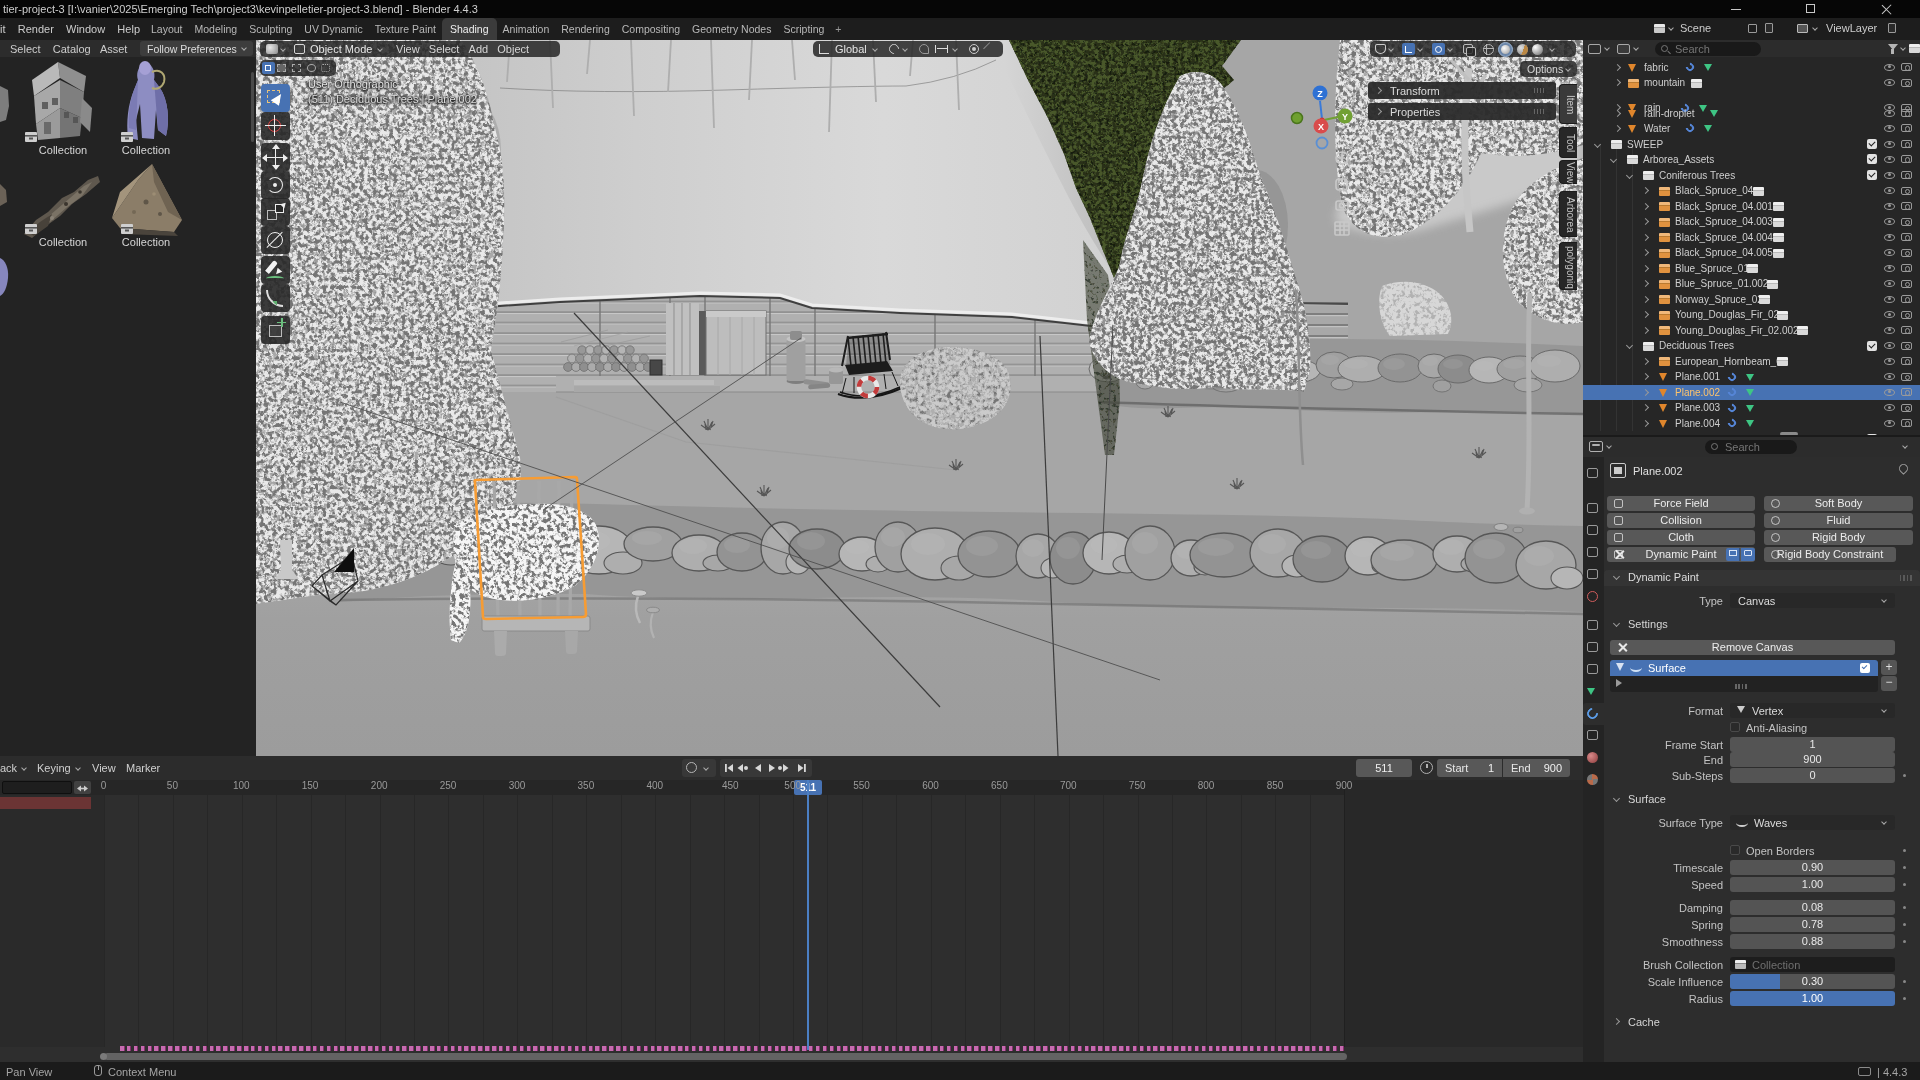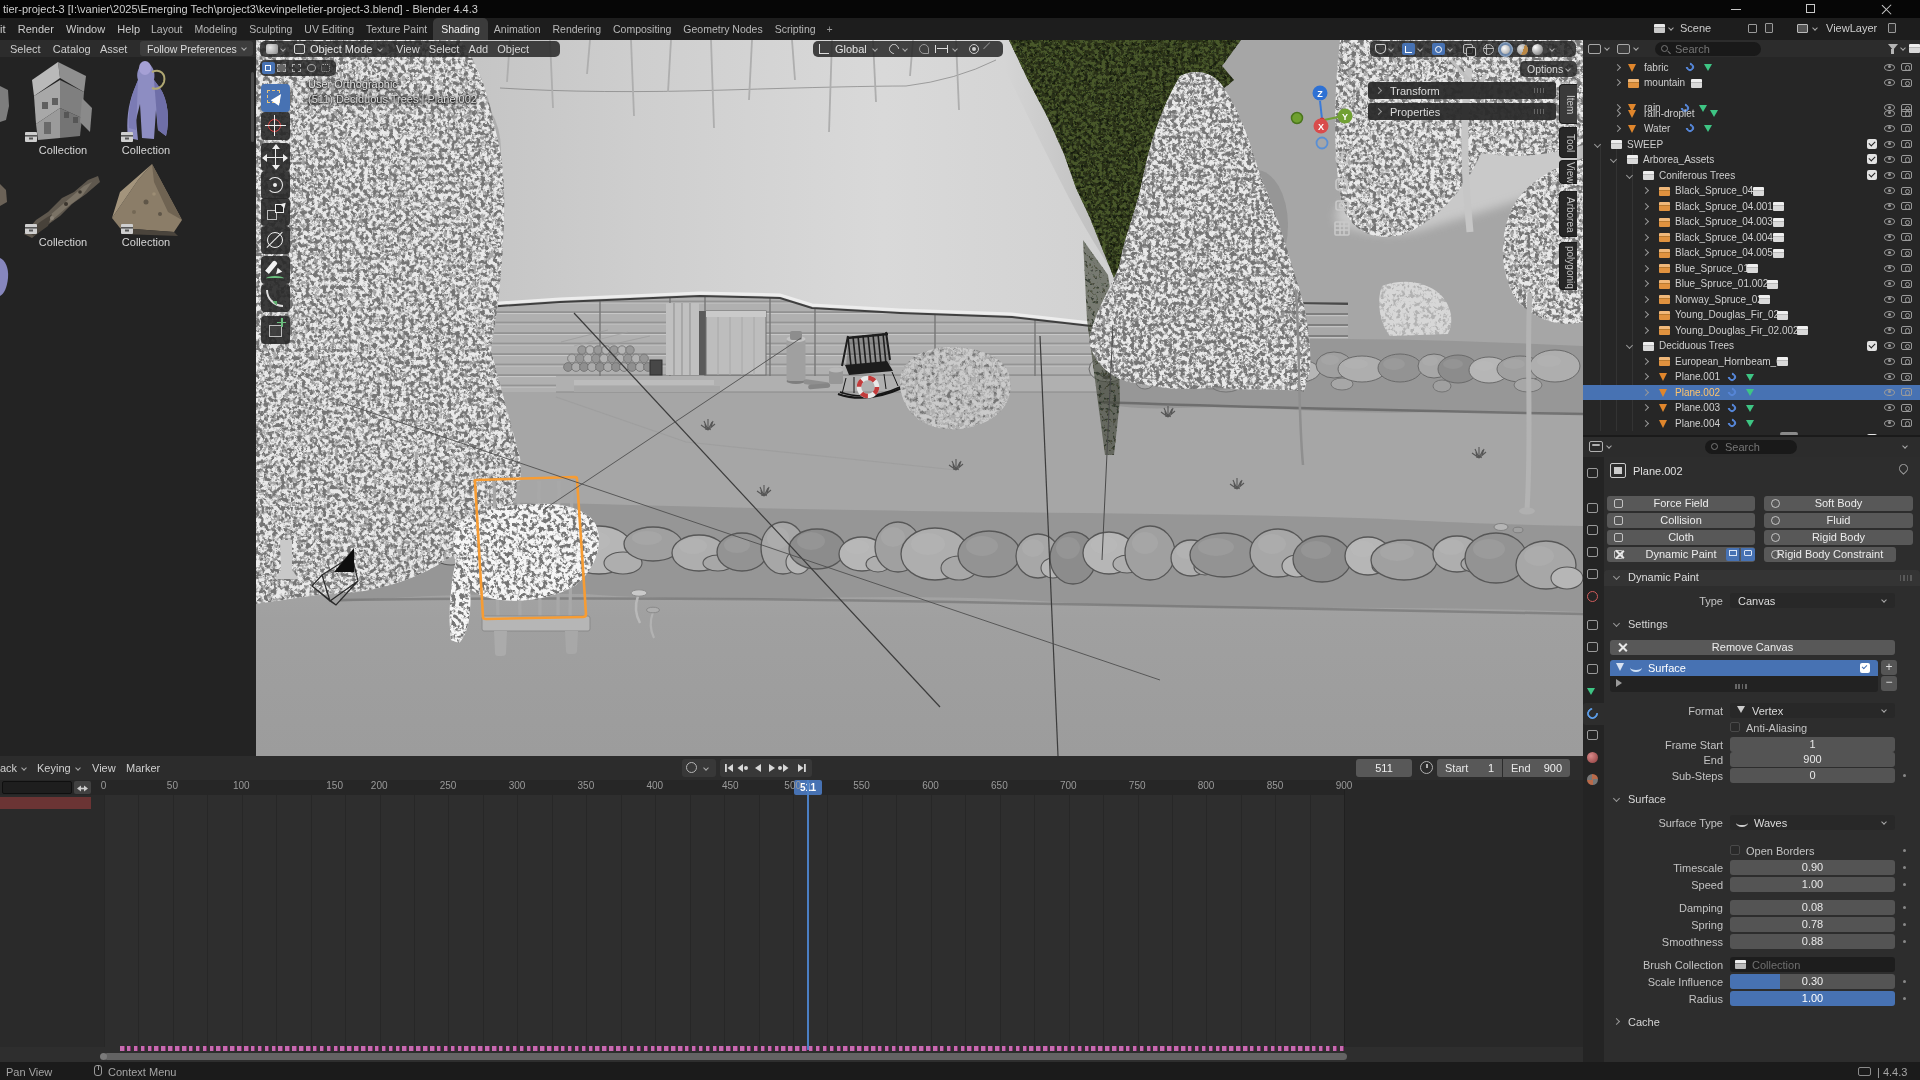--- a/index.html
+++ b/index.html
@@ -42,21 +42,21 @@
     <div class="a" style="left:5px;top:-1px;width:1.4px;height:13px;background:#c8c8c8;transform:rotate(-45deg)"></div>
   </div>
 </div>
 
 <div class="a" style="left:0;top:18px;width:1920px;height:22px;background:#1d1d1d">
   <div class="a tx" style="left:0px;top:5px">it&nbsp;&nbsp;&nbsp;&nbsp;Render&nbsp;&nbsp;&nbsp;&nbsp;Window&nbsp;&nbsp;&nbsp;&nbsp;Help</div>
   <div class="a" style="left:145px;top:0;height:22px;display:flex;font-size:10.5px;color:#b8b8b8">
     <div style="padding:5px 6px">Layout</div>
       <div style="padding:5px 6px">Modeling</div>
       <div style="padding:5px 6px">Sculpting</div>
-      <div style="padding:5px 6px">UV Editing</div>
+      <div style="padding:5px 6px">UV Dynamic</div>
       <div style="padding:5px 6px">Texture Paint</div>
       <div style="padding:5px 8px;background:#3b3b3b;border-radius:5px 5px 0 0;color:#f0f0f0">Shading</div>
       <div style="padding:5px 6px">Animation</div>
       <div style="padding:5px 6px">Rendering</div>
       <div style="padding:5px 6px">Compositing</div>
       <div style="padding:5px 6px">Geometry Nodes</div>
       <div style="padding:5px 6px">Scripting</div>
       <div style="padding:5px 5px;color:#999">+</div>
   </div>
   <div class="a" style="left:1652px;top:3px;width:136px;height:16px">
@@ -233,21 +233,21 @@
   <div class="a" style="left:807px;top:24px;width:1.6px;height:270px;background:#4b7fc4;z-index:3"></div>
   <div class="a" style="left:794px;top:24px;width:28px;height:15px;background:#4772b3;border-radius:2px;text-align:center;font-size:10px;font-weight:bold;line-height:15px;color:#fff">511</div>
 
   <div class="a" style="left:104px;top:297px;width:1243px;height:7px;background:#636363;border-radius:4px"></div>
   <div class="a" style="left:100px;top:297px;width:7px;height:7px;background:#7a7a7a;border-radius:4px"></div>
 </div>
 
 <div class="a" style="left:88.5px;top:780px;width:30px;text-align:center;font-size:10px;color:#9a9a9a">0</div>
 <div class="a" style="left:157.4px;top:780px;width:30px;text-align:center;font-size:10px;color:#9a9a9a">50</div>
 <div class="a" style="left:226.3px;top:780px;width:30px;text-align:center;font-size:10px;color:#9a9a9a">100</div>
-<div class="a" style="left:313px;top:780px;width:30px;text-align:right;font-size:10px;color:#9a9a9a">150</div>
+<div class="a" style="left:295px;top:780px;width:30px;text-align:center;font-size:10px;color:#9a9a9a">150</div>
 <div class="a" style="left:364.2px;top:780px;width:30px;text-align:center;font-size:10px;color:#9a9a9a">200</div>
 <div class="a" style="left:433.1px;top:780px;width:30px;text-align:center;font-size:10px;color:#9a9a9a">250</div>
 <div class="a" style="left:502.0px;top:780px;width:30px;text-align:center;font-size:10px;color:#9a9a9a">300</div>
 <div class="a" style="left:570.9px;top:780px;width:30px;text-align:center;font-size:10px;color:#9a9a9a">350</div>
 <div class="a" style="left:639.8px;top:780px;width:30px;text-align:center;font-size:10px;color:#9a9a9a">400</div>
 <div class="a" style="left:708.7px;top:780px;width:30px;text-align:right;font-size:10px;color:#9a9a9a">450</div>
 <div class="a" style="left:777.7px;top:780px;width:30px;text-align:center;font-size:10px;color:#9a9a9a">500</div>
 <div class="a" style="left:846.6px;top:780px;width:30px;text-align:center;font-size:10px;color:#9a9a9a">550</div>
 <div class="a" style="left:915.5px;top:780px;width:30px;text-align:center;font-size:10px;color:#9a9a9a">600</div>
 <div class="a" style="left:984.4px;top:780px;width:30px;text-align:center;font-size:10px;color:#9a9a9a">650</div>

